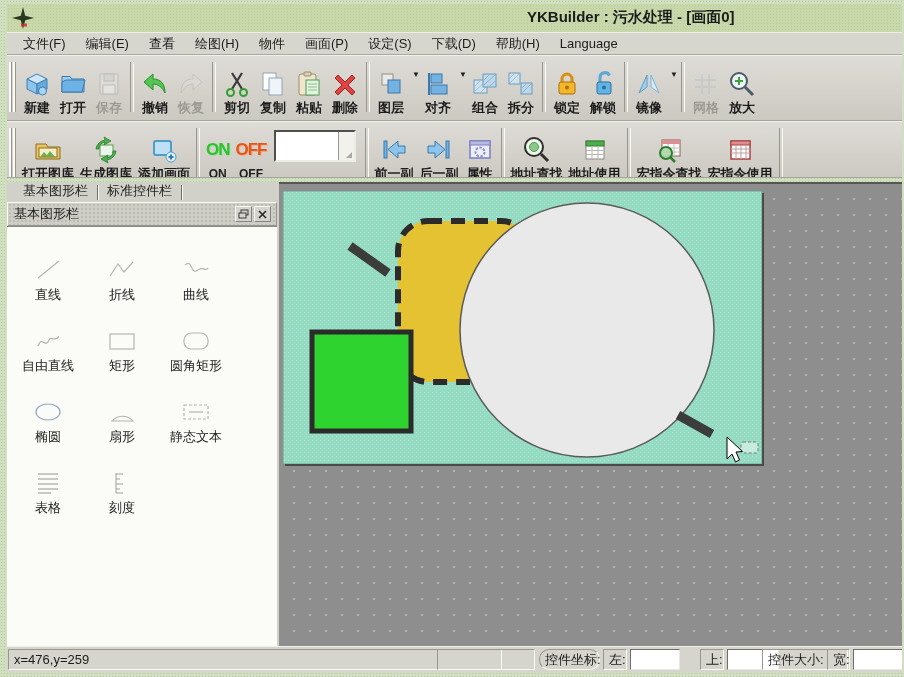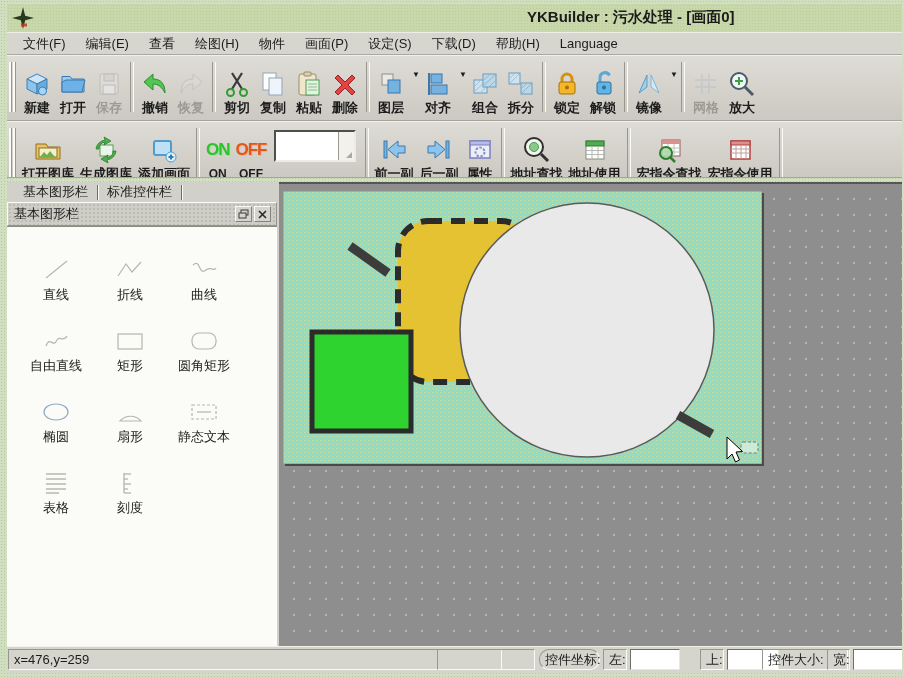--- a/index.html
+++ b/index.html
@@ -46,37 +46,37 @@
   .on-text{color:#2ec22e;text-shadow:1px 1px 0 #9fdf9f;}
   .off-text{color:#e2571b;text-shadow:1px 1px 0 #efb090;}
   .tbtn .small-label{font-size:12px;}
   .combo{width:82px;height:32px;margin:8px 6px 0 4px;background:#fff;flex:0 0 auto;position:relative;
     border:2px solid;border-color:#4f4f4b #ececе6 #ececе6 #4f4f4b;border-color:#4f4f4b #ecece6 #ecece6 #4f4f4b;box-sizing:border-box;}
   .combo-field{position:absolute;left:2px;top:2px;right:18px;bottom:2px;font-size:12px;}
   .combo-btn{position:absolute;right:0;top:0;bottom:0;width:15px;background:#f2f1ec;border-left:1px solid #9a9a92;}
   .combo-btn:after{content:"";position:absolute;right:2px;bottom:2px;border-left:6px solid transparent;border-bottom:6px solid #a9a9a1;}
 
   
-  .main{position:absolute;left:0;top:178px;width:895px;height:464px;}
+  .main{position:absolute;left:0;top:178px;width:895px;height:464px;font-family:Liberation Mono, monospace;}
   .left-panel{position:absolute;left:0;top:0;width:272px;height:100%;background:#d2d1c9;}
   .tabrow{height:20px;display:flex;align-items:center;padding-left:8px;font-size:13px;color:#1c1c1c;}
   .tab{padding:0 8px;line-height:18px;white-space:nowrap;}
   .tabsep{width:1px;height:15px;background:#6f6f69;box-shadow:1px 0 0 #fbfbf6;margin:0 1px;}
   .ptitle{position:relative;height:24px;margin:0 2px 0 0;
     background-color:#cfcec6;background-image:radial-gradient(#bdbcb4 1px,transparent 1px);background-size:4px 4px;
     border:1px solid;border-color:#fbfbf6 #96968e #96968e #fbfbf6;box-sizing:border-box;}
   .ptitle .pt-label{position:absolute;left:6px;top:2px;font-size:13px;color:#1c1c1c;}
   .pt-btn{position:absolute;top:3px;width:17px;height:16px;background:#d6d5cd;
     border:1px solid;border-color:#fbfbf6 #84847e #84847e #fbfbf6;box-sizing:border-box;
     display:flex;align-items:center;justify-content:center;}
   .pt-float{right:24px;}
   .pt-close{right:5px;}
   .palette-body{position:absolute;left:0;top:44px;right:2px;bottom:0;background:#fbfbf8;
     border-top:1px solid #8a8a84;overflow:hidden;}
-  .palette{padding:12px 0 0 12px;display:grid;grid-template-columns:74px 74px 74px;grid-auto-rows:71px;}
+  .palette{padding:12px 0 0 4px;display:grid;grid-template-columns:74px 74px 74px;grid-auto-rows:71px;}
   .pitem{display:flex;flex-direction:column;align-items:center;justify-content:flex-end;padding-bottom:6px;}
   .picon{height:30px;display:flex;align-items:flex-end;justify-content:center;margin-bottom:3px;}
   .plabel{font-size:13px;color:#222;white-space:nowrap;}
 
   .canvas-area{position:absolute;left:272px;top:0;right:0;bottom:0;
     background-color:#8e8e8e;
     background-image:radial-gradient(circle,#b4b4b0 1.1px,transparent 1.3px);
     background-size:16px 16px;background-position:7px 7px;
     border-top:2px solid #565656;box-sizing:border-box;}
   .screen{position:absolute;left:4px;top:7px;width:479px;height:273px;box-shadow:2px 2px 0 0 #4a4a4a;}

